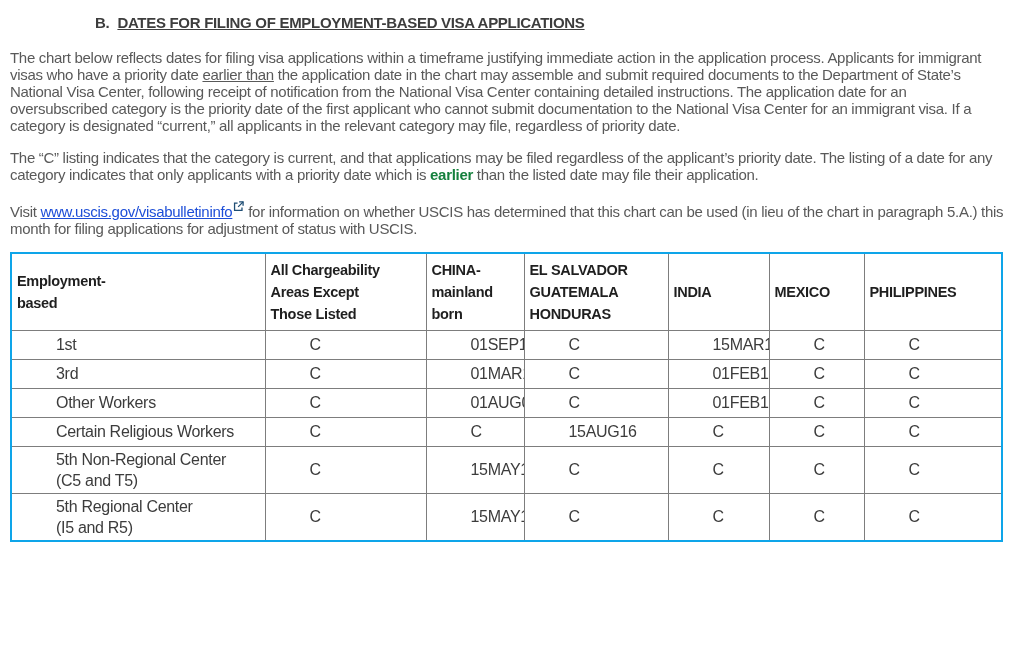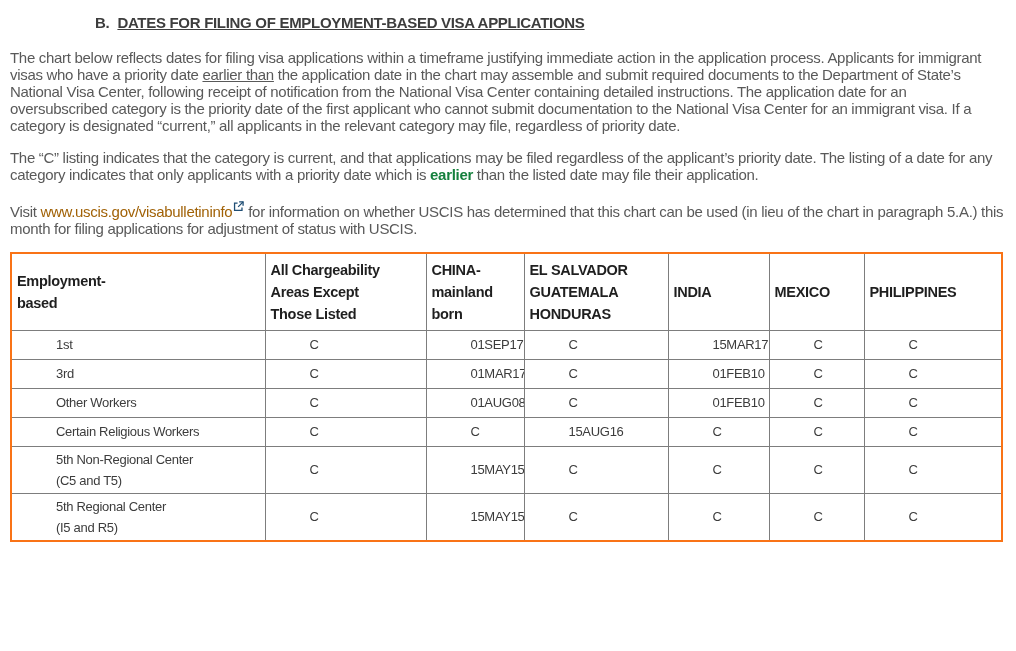--- a/index.html
+++ b/index.html
@@ -26,55 +26,56 @@
   .para {
     font-size: 15px;
     line-height: 17px;
     color: #595959;
     margin-bottom: 15px;
     max-width: 996px;
   }
   .u { text-decoration: underline; }
   .b { font-weight: bold; color: #15803d; }
   .link {
-    color: #a16207;
+    color: #1d4ed8;
+    text-decoration: underline;
     cursor: pointer;
   }
   .ext-icon {
     display: inline-block;
     width: 11px;
     height: 11px;
     margin-left: 1px;
     vertical-align: 5px;
     color: #1e4d74;
   }
   table.vb-table {
     border-collapse: collapse;
     table-layout: fixed;
     width: 993px;
     margin-top: 14px;
-    border: 2px solid #f97316;
+    border: 2px solid #0ea5e9;
   }
   .vb-table th, .vb-table td {
     border: 1px solid #7d7d7d;
     padding: 2px 4px 2px 5px;
     vertical-align: middle;
     text-align: left;
     white-space: pre-line;
     overflow: hidden;
   }
   .vb-table th {
     font-size: 14.5px;
     font-weight: bold;
     color: #1f1f1f;
     height: 77px;
     line-height: 22px;
   }
   .vb-table td {
-    font-size: 13px;
+    font-size: 16px;
     color: #3c3c3c;
     height: 29px;
     line-height: 21px;
     padding-left: 44px;
   }
 </style>
 </head>
 <body>
 
 <div class="page">

